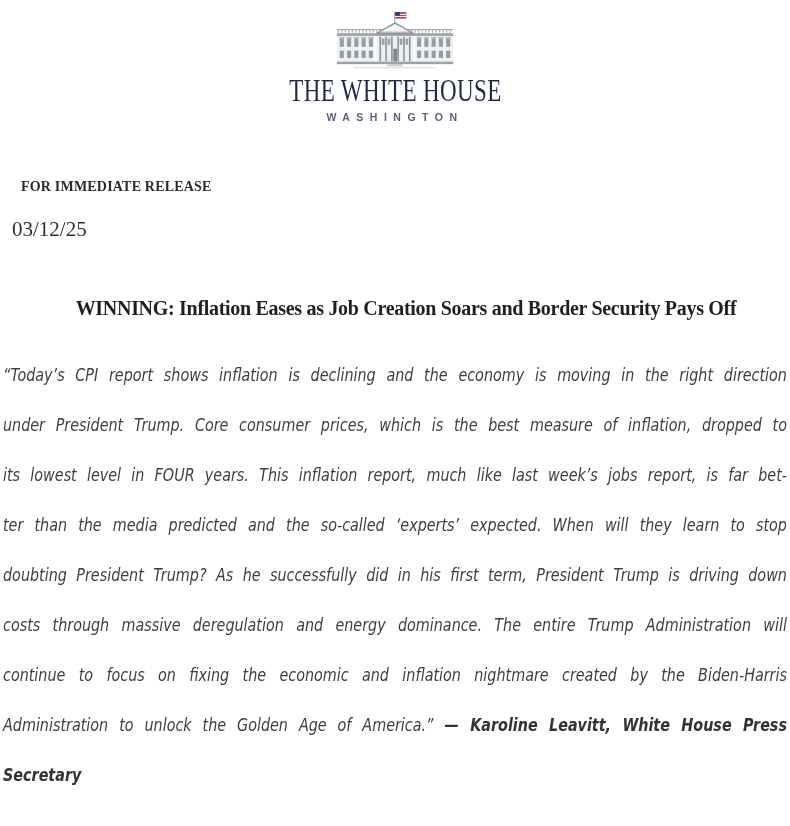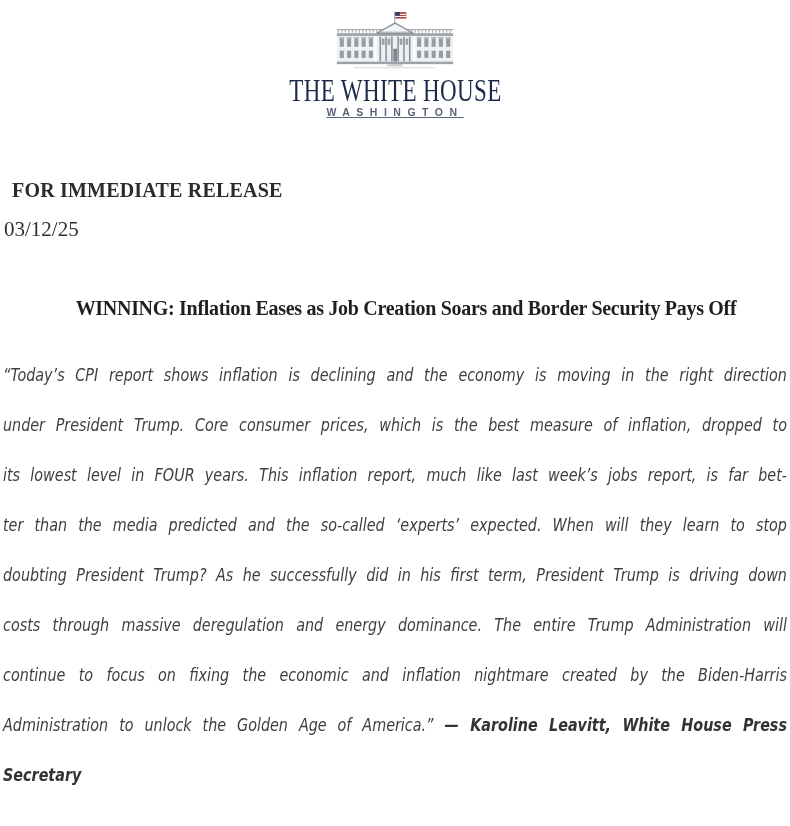--- a/index.html
+++ b/index.html
@@ -28,41 +28,41 @@
     font-family: "Liberation Serif", "DejaVu Serif", serif;
     font-size: 32px;
     line-height: 32px;
     color: #1b2a4c;
     letter-spacing: 0.5px;
     white-space: nowrap;
     transform: scaleX(0.72);
     transform-origin: 50% 50%;
   }
   .wh-sub {
+    margin-top: 5px;
     font-family: "Liberation Sans", "DejaVu Sans", sans-serif;
     font-size: 10.5px;
     font-weight: bold;
     letter-spacing: 6.5px;
     color: #58627a;
     white-space: nowrap;
-    text-decoration: underline;
   }
 
   
   .release-tag {
     position: absolute;
-    top: 179px; left: 12px;
-    font-size: 20px;
+    top: 179px; left: 21px;
+    font-size: 14px;
     font-weight: bold;
     color: #2b2b2b;
     letter-spacing: 0.2px;
   }
   .release-date {
     position: absolute;
-    top: 217px; left: 4px;
+    top: 217px; left: 12px;
     font-size: 21px;
     color: #2f2f2f;
   }
 
   
   .headline {
     position: absolute;
     top: 297px; left: 0;
     width: 790px;
     text-align: center;

